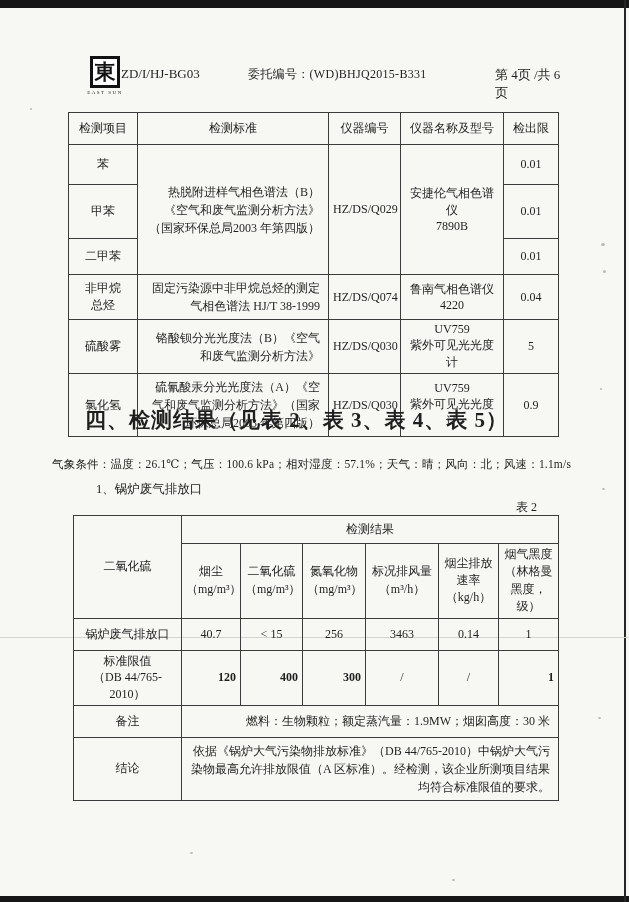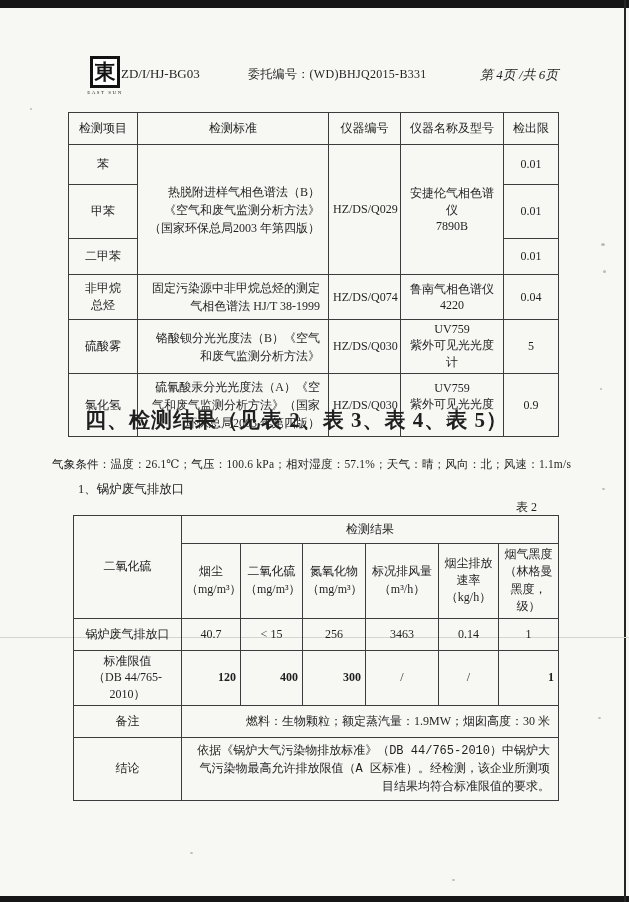--- a/index.html
+++ b/index.html
@@ -23,21 +23,21 @@
   .logo-wrap { position: absolute; top: 0; left: 0; width: 40px; text-align: center; }
   .logo-box {
     width: 30px; height: 32px; margin: 0 auto;
     background: #fff; border: 3px solid #121212;
     display: flex; align-items: center; justify-content: center;
     font-size: 21px; font-weight: bold; color: #121212; line-height: 1;
   }
   .logo-caption { font-size: 5px; letter-spacing: 1.5px; color: #2a2a2a; margin-top: 2px; white-space: nowrap; }
   .doc-code   { position: absolute; top: 10px; left: 36px;  font-size: 13px; }
   .commission { position: absolute; top: 10px; left: 163px; font-size: 12px; letter-spacing: .3px; }
-  .page-info  { position: absolute; top: 10px; left: 395px; font-size: 13px; font-style: italic; }
+  .page-info  { position: absolute; top: 10px; left: 410px; font-size: 13px; }
 
   
   table { border-collapse: collapse; table-layout: fixed; }
   td, th { border: 1px solid #3c3c3c; font-weight: normal; text-align: center; vertical-align: middle; font-size: 12px; padding: 2px 4px; }
   .pre { white-space: pre-line; }
   .left { text-align: right; padding: 4px 8px; line-height: 1.5; }
   .bold { font-weight: bold; text-align: right; }
 
   
   .t1 { position: absolute; top: 112px; left: 68px; width: 490px; }
@@ -50,38 +50,38 @@
   .t1 .r1 td { height: 40px; }
   .t1 .r2 td { height: 54px; }
   .t1 .r3 td { height: 36px; }
   .t1 .r4 td { height: 42px; }
   .t1 .r5 td { height: 38px; }
   .t1 .r6 td { height: 50px; }
 
   
   .section-title { position: absolute; top: 406px; left: 85px; font-size: 21px; font-weight: bold; letter-spacing: 1px; }
   .weather-line  { position: absolute; top: 457px; left: 52px; font-size: 11.5px; white-space: nowrap; letter-spacing: .2px; }
-  .subsection    { position: absolute; top: 481px; left: 78px; font-size: 12.5px; }
+  .subsection    { position: absolute; top: 481px; left: 96px; font-size: 12.5px; }
   .table-label   { position: absolute; top: 499px; left: 516px; font-size: 12px; }
 
   
   .t2 { position: absolute; top: 515px; left: 73px; width: 485px; }
   .t2 col.c-loc { width: 108px; }
   .t2 col.c1 { width: 59px; }
   .t2 col.c2 { width: 62px; }
   .t2 col.c3 { width: 63px; }
   .t2 col.c4 { width: 73px; }
   .t2 col.c5 { width: 60px; }
   .t2 col.c6 { width: 60px; }
   .t2 .gh td { height: 28px; }
   .t2 .sh td { height: 58px; line-height: 1.45; }
   .t2 .dr td { height: 32px; }
   .t2 .lr td { height: 44px; line-height: 1.4; }
   .t2 .rr td { height: 32px; }
-  .t2 .cr td { height: 58px; font-family: Liberation Mono, monospace; }
+  .t2 .cr td { height: 58px; }
 </style>
 </head>
 <body>
 
 <div class="scan-bar-top"></div>
 <div class="scan-bar-bottom"></div>
 <div class="scan-line-right"></div>
 <div class="fold-line"></div>
 <div>
   <span class="speck" style="top:243px;left:601px;width:4px;height:3px;"></span>

